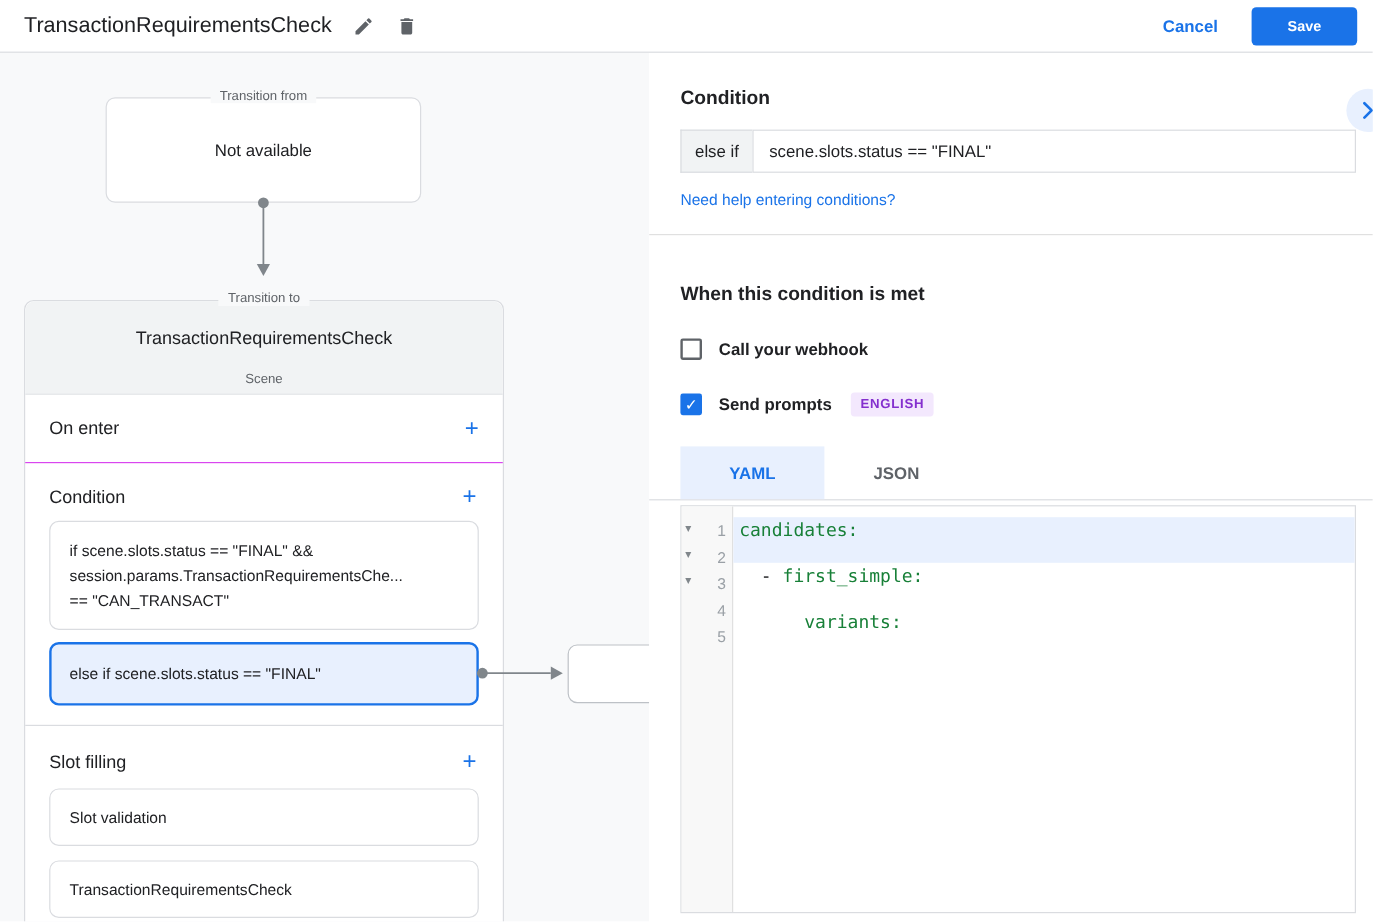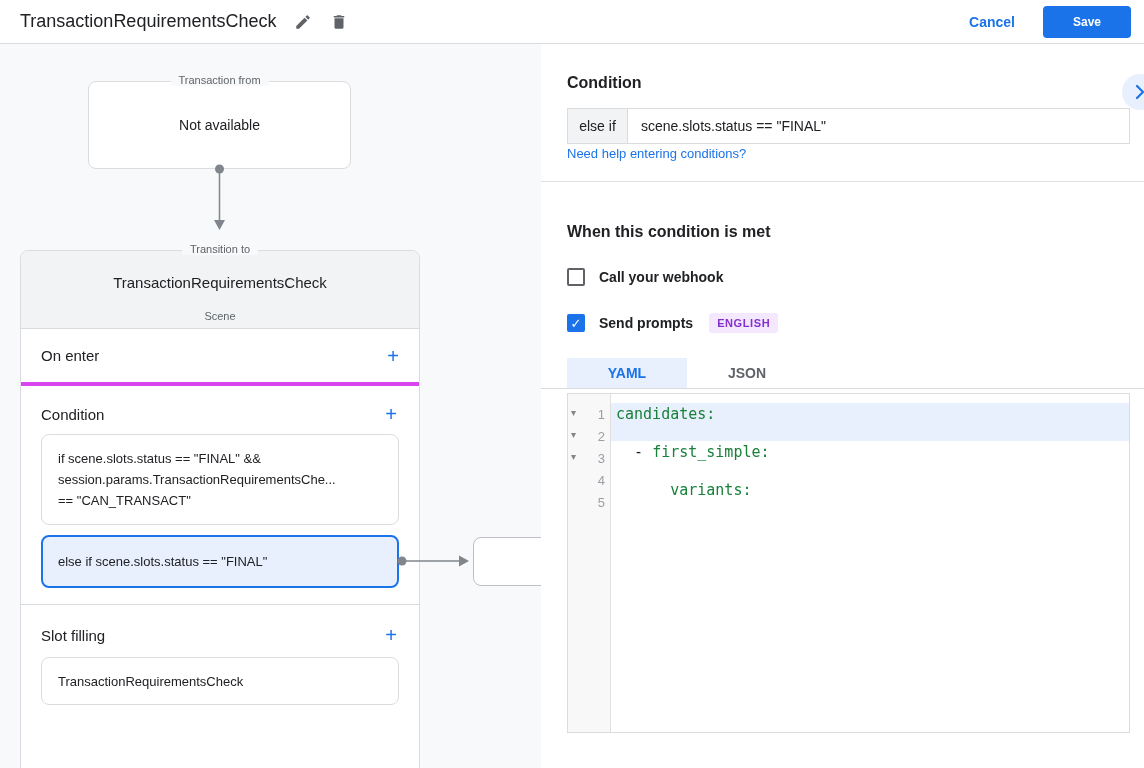--- a/index.html
+++ b/index.html
@@ -33,21 +33,21 @@
   .tf-content { font-size:14px; color:#202124; }
 
   .scene-card { position:absolute; left:20px; top:206px; width:400px; height:580px;
     background:#fff; border:1px solid #dadce0; border-radius:8px; }
   .scene-header { height:78px; background:#f1f3f4; border-bottom:1px solid #dadce0;
     border-radius:8px 8px 0 0; text-align:center; padding-top:23px; }
   .scene-title { font-size:15px; color:#202124; }
   .scene-subtitle { font-size:11px; color:#5f6368; margin-top:19px; }
 
   .card-row { height:57px; display:flex; align-items:center; justify-content:space-between;
-    padding:0 18px 0 20px; border-bottom:4px solid #d946ef; }
+    padding:0 18px 0 20px; border-bottom:1px solid #d946ef; }
   .row-label { font-size:15px; color:#202124; }
   .plus-btn { border:none; background:none; color:#1a73e8; font-size:20px; line-height:20px;
     cursor:pointer; font-family:inherit; padding:0 2px; }
   .card-section { padding:10px 20px 16px 20px; border-bottom:1px solid #dadce0; }
   .card-section.last { border-bottom:none; padding-top:12px; }
   .section-label-row { height:36px; display:flex; align-items:center; justify-content:space-between; padding-right:-2px; }
 
   .cond-box { border:1px solid #dadce0; border-radius:8px; background:#fff;
     padding:13px 16px; font-size:13px; line-height:21px; color:#202124; margin-top:2px; cursor:pointer; }
   .cond-box.sel { background:#e8f0fe; border:2px solid #1a73e8; padding:14px 15px; margin-top:10px; }
@@ -64,38 +64,38 @@
   .panel-title { font-size:16px; color:#202124; margin-top:30px; }
   .collapse-btn { position:absolute; top:30px; right:-14px; width:36px; height:36px;
     border-radius:50%; background:#e8f0fe; border:none; cursor:pointer;
     display:flex; align-items:center; justify-content:center; }
   .cond-input-row { display:flex; margin-top:16px; height:36px; }
   .cond-prefix { width:60px; background:#f1f3f4; border:1px solid #dadce0; border-right:none;
     display:flex; align-items:center; justify-content:center; font-size:14px; color:#202124; }
   .cond-input { flex:1; border:1px solid #dadce0; font-size:14px; color:#202124;
     padding:0 13px; outline:none; font-family:inherit; background:#fff; }
   .link { color:#1a73e8; font-size:13px; text-decoration:none; cursor:pointer; }
-  .help-row { }
+  .help-row { margin-top:14px; }
   .divider { border:none; border-top:1px solid #e0e0e0; margin:19px -14px 0 -26px; }
 
   .wm-title { font-size:16px; margin-top:41px; }
   .check-row { display:flex; align-items:center; margin-top:27px; }
   .checkbox { width:18px; height:18px; border:2px solid #5f6368; border-radius:2px;
     background:#fff; display:flex; align-items:center; justify-content:center; cursor:pointer; flex:none; }
   .checkbox.checked { background:#1a73e8; border-color:#1a73e8; }
   .checkbox .check { color:#fff; font-size:13px; font-weight:bold; display:none; line-height:1; }
   .checkbox.checked .check { display:block; }
   .check-label { font-size:14px; font-weight:bold; margin-left:14px; }
   .lang-badge { margin-left:16px; background:#f3e8fd; color:#8430ce; font-size:11px;
     font-weight:bold; letter-spacing:.6px; padding:4px 8px; border-radius:3px; }
   .helper { font-size:13px; line-height:20px; color:#202124; margin-top:12px; max-width:575px; }
 
   .tabs-row { display:flex; margin:25px -14px 0 -26px; padding-left:26px;
     border-bottom:1px solid #dadce0; }
-  .tab { width:120px; height:30px; display:flex; align-items:center; justify-content:center;
+  .tab { width:120px; height:44px; display:flex; align-items:center; justify-content:center;
     font-size:14px; font-weight:bold; color:#5f6368; cursor:pointer; }
   .tab.active { color:#1a73e8; background:#e8f0fe; }
 
   .editor { margin-top:4px; border:1px solid #dadce0; height:340px; display:flex;
     background:#fff; }
   .gutter { width:43px; background:#f8f8f8; border-right:1px solid #e0e0e0; padding-top:9px; flex:none; }
   .gutter-line { height:22px; position:relative; display:flex; align-items:center;
     justify-content:flex-end; padding-right:5px; }
   .lnum { font-size:13px; color:#9aa0a6; }
   .fold { position:absolute; left:3px; top:4px; font-size:10px; color:#80868b;
@@ -126,21 +126,21 @@
   <div class="topbar-spacer"></div>
   <button class="cancel-btn">Cancel</button>
   <button class="save-btn">Save</button>
 </div>
 
 <div class="main">
 
   <div class="canvas">
 
     <div class="tf-box">
-      <span class="node-legend">Transaction from</span>
+      <span class="node-legend">Transition from</span>
       <span class="tf-content">Not available</span>
     </div>
 
     <svg class="connectors" width="541" height="724">
       <circle cx="219.5" cy="125" r="4.5" fill="#80868b"></circle>
       <line x1="219.5" y1="125" x2="219.5" y2="176" stroke="#80868b" stroke-width="1.5"></line>
       <polygon points="214,176 225,176 219.5,186" fill="#80868b"></polygon>
       <circle cx="402" cy="517" r="4.5" fill="#80868b"></circle>
       <line x1="402" y1="517" x2="459" y2="517" stroke="#80868b" stroke-width="1.5"></line>
       <polygon points="459,511.5 459,522.5 469,517" fill="#80868b"></polygon>
@@ -172,20 +172,23 @@
           <div>else if scene.slots.status == "FINAL"</div>
         </div>
       </div>
 
       <div class="card-section last">
         <div class="section-label-row">
           <span class="row-label">Slot filling</span>
           <button class="plus-btn">+</button>
         </div>
         <div class="slot-box">
+          <span>Slot validation</span>
+        </div>
+        <div class="slot-box">
           <span>TransactionRequirementsCheck</span>
         </div>
       </div>
     </div>
 
     <div class="target-box"></div>
   </div>
 
   <div class="panel">
     <button class="collapse-btn">

